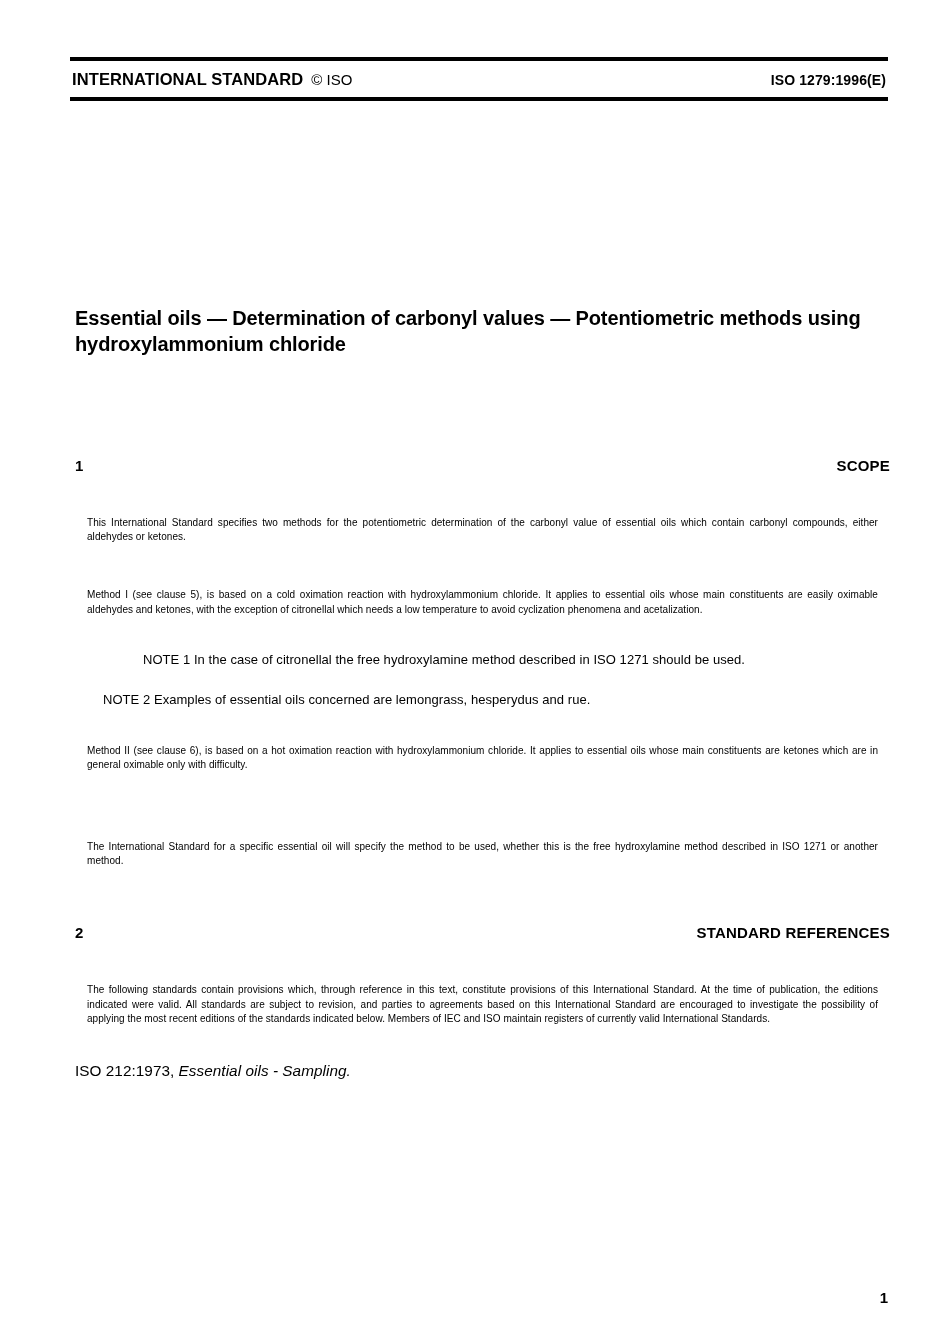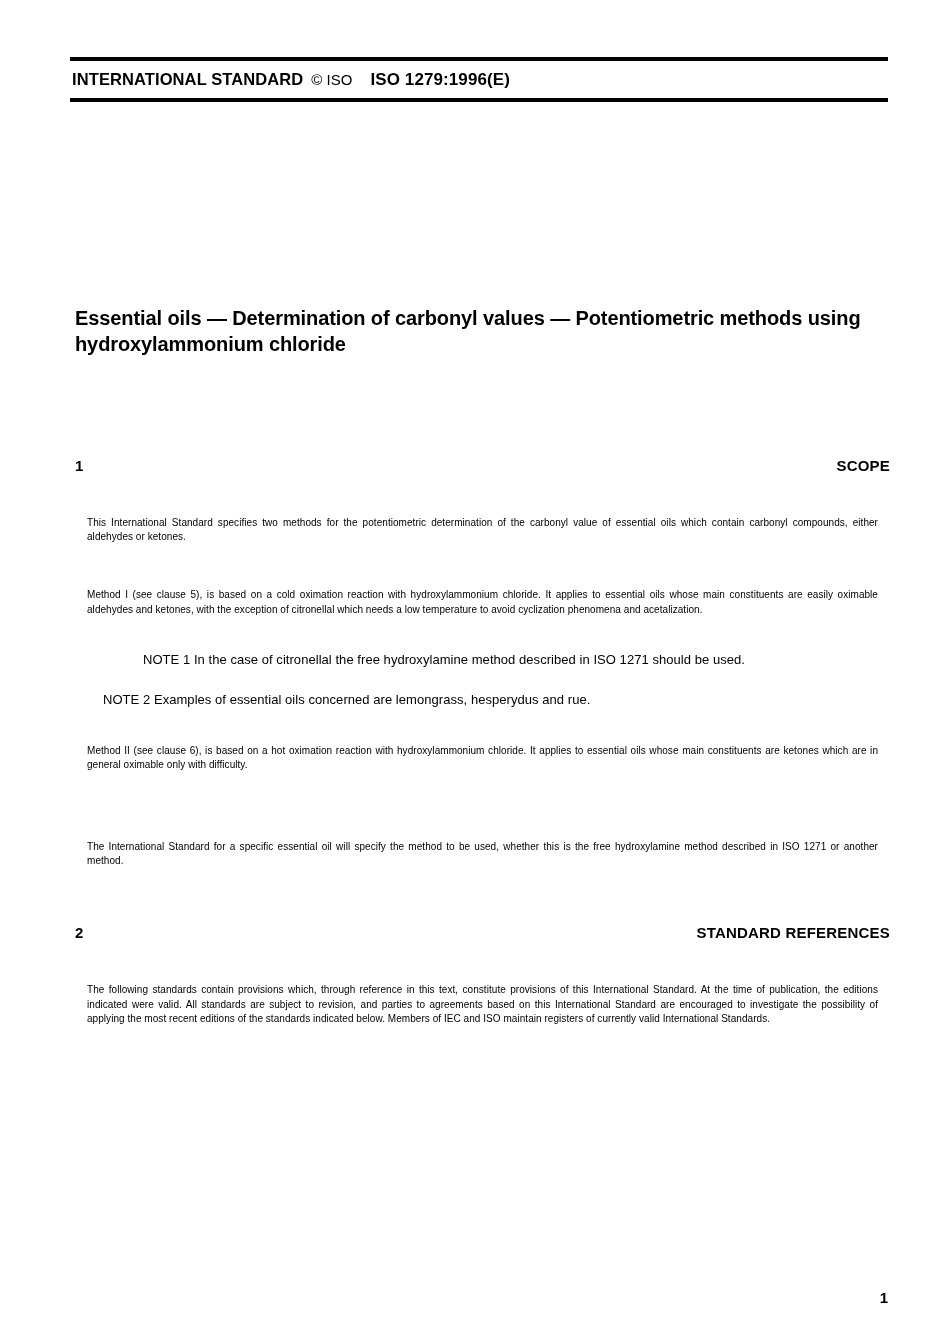--- a/index.html
+++ b/index.html
@@ -28,39 +28,39 @@
     right: 62px;
     top: 57px;
   }
   .rule-thick {
     height: 4px;
     background: #000000;
     width: 100%;
   }
   .header-row {
     display: flex;
-    justify-content: flex-start;
+    justify-content: space-between;
     align-items: baseline;
     padding: 9px 2px 8px 2px;
     gap: 18px;
   }
   .header-left {
     font-size: 16.5px;
     font-weight: bold;
     letter-spacing: 0.1px;
     white-space: nowrap;
   }
   .header-left .copyright {
     font-weight: normal;
     font-size: 15px;
     margin-left: 8px;
     letter-spacing: 0;
   }
   .header-right {
-    font-size: 17px;
+    font-size: 14px;
     font-weight: bold;
     letter-spacing: 0.1px;
     white-space: nowrap;
   }
 
   
   .content {
     position: absolute;
     left: 75px;
     top: 305px;
@@ -186,18 +186,19 @@
       <span class="clause-num">2</span>
       <span class="clause-title">STANDARD REFERENCES</span>
     </div>
 
     <div class="sp-clause2-to-p"></div>
 
     <p class="body-text">The following standards contain provisions which, through reference in this text, constitute provisions of this International Standard. At the time of publication, the editions indicated were valid. All standards are subject to revision, and parties to agreements based on this International Standard are encouraged to investigate the possibility of applying the most recent editions of the standards indicated below. Members of IEC and ISO maintain registers of currently valid International Standards.</p>
 
     <div class="sp-before-ref"></div>
 
+    <p class="ref-entry"><span>ISO 212:1973, </span><span class="ital">Essential oils - Sampling.</span></p>
 
   </div>
 
   <div class="folio">1</div>
 
 </div>
 
 </body></html>

